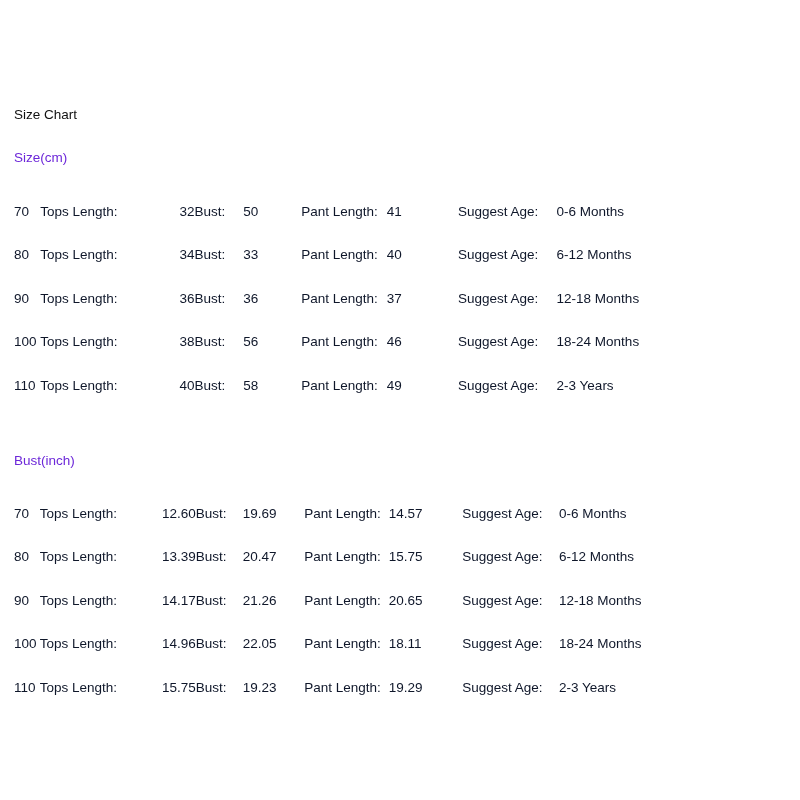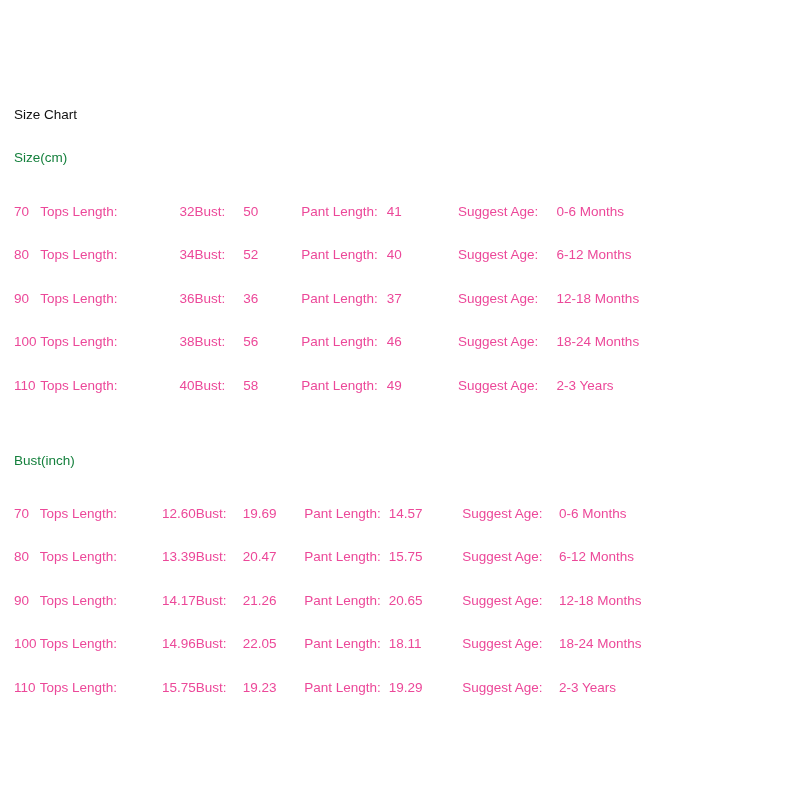--- a/index.html
+++ b/index.html
@@ -26,31 +26,31 @@
     position: absolute;
     left: 14px;
     top: 107px;
     font-size: 13.5px;
     color: #111111;
   }
   .section-label {
     position: absolute;
     left: 14px;
     font-size: 13.5px;
-    color: #15803d;
+    color: #6d28d9;
   }
   #cm-label { top: 150px; }
   #inch-label { top: 453px; }
 
   .size-table {
     position: absolute;
     left: 14px;
     border-collapse: collapse;
     font-size: 13.5px;
-    color: #ec4899;
+    color: #0f172a;
   }
   #cm-table { top: 190px; }
   #inch-table { top: 492px; }
 
   .size-table td {
     padding: 0;
     vertical-align: top;
     white-space: nowrap;
     line-height: 43.4px;
     height: 43.4px;
@@ -86,21 +86,21 @@
         <td class="col-pl-lab">Pant Length:</td>
         <td class="col-pl-val">41</td>
         <td class="col-age-lab">Suggest Age:</td>
         <td class="col-age-val">0-6 Months</td>
       </tr>
       <tr>
         <td class="col-code">80</td>
         <td class="col-tl-lab">Tops Length:</td>
         <td class="col-tl-val">34</td>
         <td class="col-bust-lab">Bust:</td>
-        <td class="col-bust-val">52</td>
+        <td class="col-bust-val">33</td>
         <td class="col-pl-lab">Pant Length:</td>
         <td class="col-pl-val">40</td>
         <td class="col-age-lab">Suggest Age:</td>
         <td class="col-age-val">6-12 Months</td>
       </tr>
       <tr>
         <td class="col-code">90</td>
         <td class="col-tl-lab">Tops Length:</td>
         <td class="col-tl-val">36</td>
         <td class="col-bust-lab">Bust:</td>

